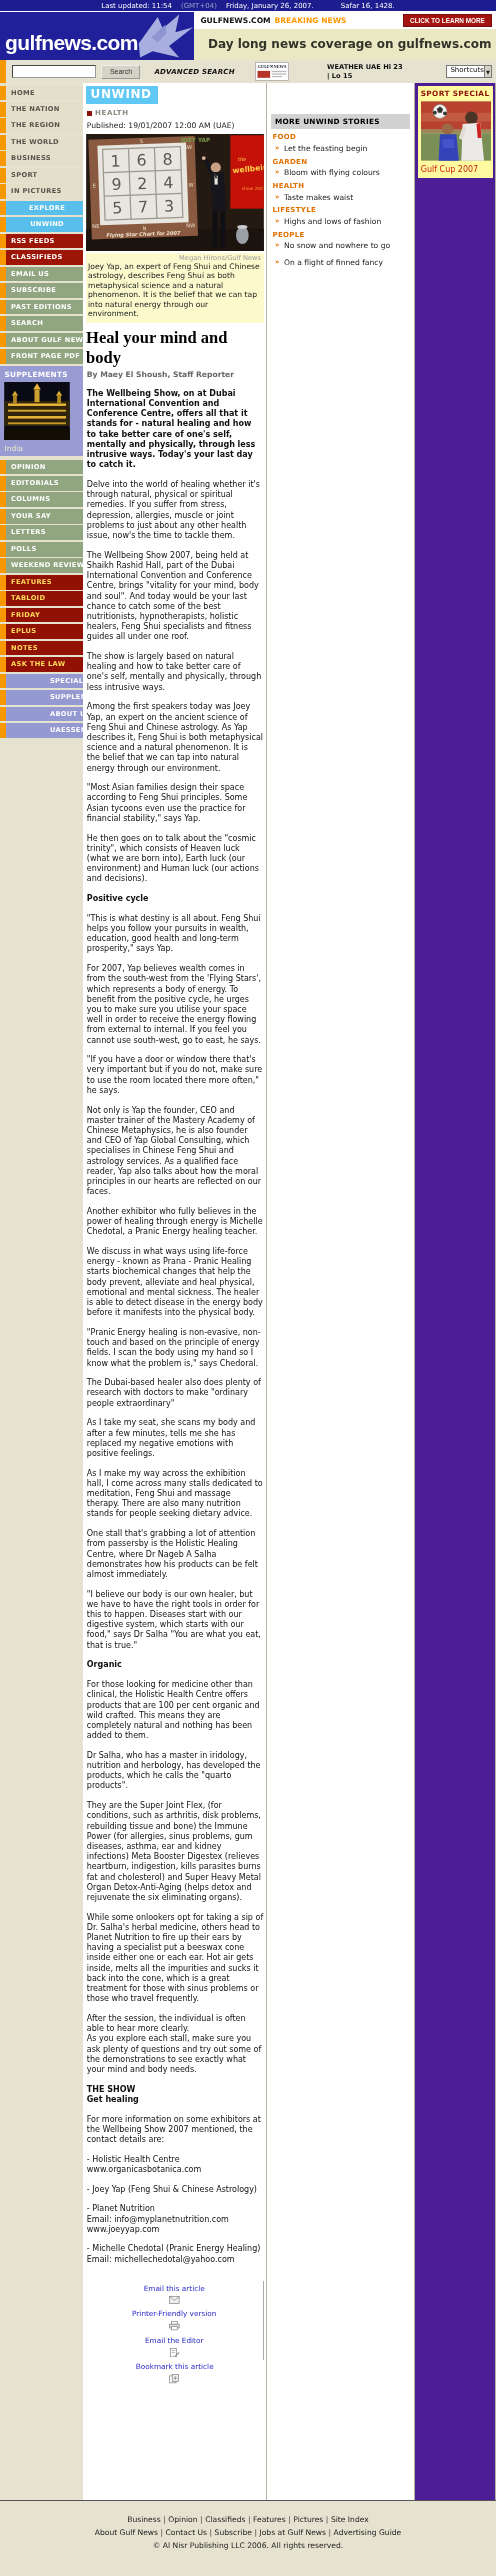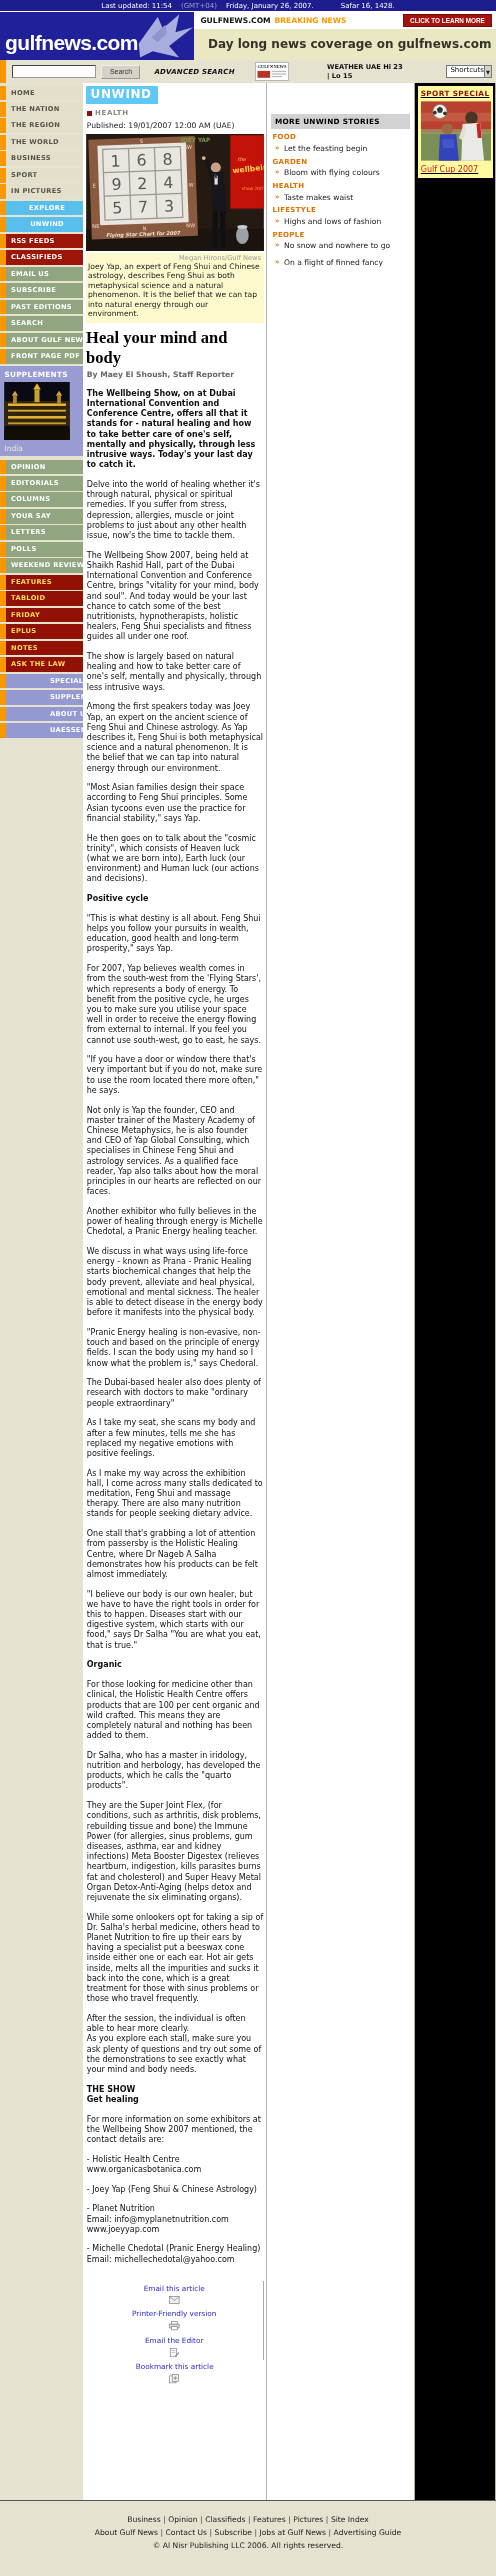--- a/index.html
+++ b/index.html
@@ -45,21 +45,21 @@
   .mi-red     { background:#9D1507; color:#fff; }
   .mi-green   { background:#90A580; color:#fff; }
   .mi-maroon  { background:#911105; color:#FFDC5A; }
   .mi-lavender{ background:#9599D1; color:#fff;padding-left:44px; }
   .supp-box { background:#989CD2; margin:2.5px 0 3.8px 0; padding:3.8px 3.2px 2.5px 4.4px; }
   .supp-box .supp-title { color:#fff; font-weight:bold; font-size:7.3px; letter-spacing:0.3px; margin-bottom:3.2px; }
   .supp-box .supp-caption { color:#EDE9D0; font-size:7.6px; margin-top:1.9px; }
 
   .artcol { width:185px; background:#fff; border-right:0.6px solid #b3b3a3; padding:1.3px 2.5px 0 2.5px; overflow:hidden; }
   .midcol { width:148px; background:#fff; border-right:0.6px solid #b3b3a3; padding:0 3.8px; }
-  .rightcol { width:81px; background:#000000; border-right:0.6px solid #b3b3a3;text-decoration:underline; }
+  .rightcol { width:81px; background:#4c1d95; border-right:0.6px solid #b3b3a3; }
 
   
   .section-tag { display:inline-block; background:#5FC8F5; color:#fff; font-weight:bold; font-size:12px; letter-spacing:0.6px; padding:1.9px 6.4px 2.5px 5.1px; margin-top:1.3px; }
   .cat-row { display:flex; align-items:center; gap:3.2px; margin:5.1px 0 3.8px 1.3px; }
   .cat-square { width:5.1px; height:5.1px; background:#8b1208; }
   .cat-label { font-size:7px; font-weight:bold; color:#8a8a80; letter-spacing:0.6px; }
   .published { font-size:7.6px; color:#222; margin:1.3px 0 3.8px 1.3px; }
   .photo-wrap { width:178px; }
   .caption-box, .capbox { width:178px; background:#FCFACD; padding:1.3px 2.5px 3.8px 2.5px; }
   .credit { text-align:right; color:#999; font-size:6.7px; }

